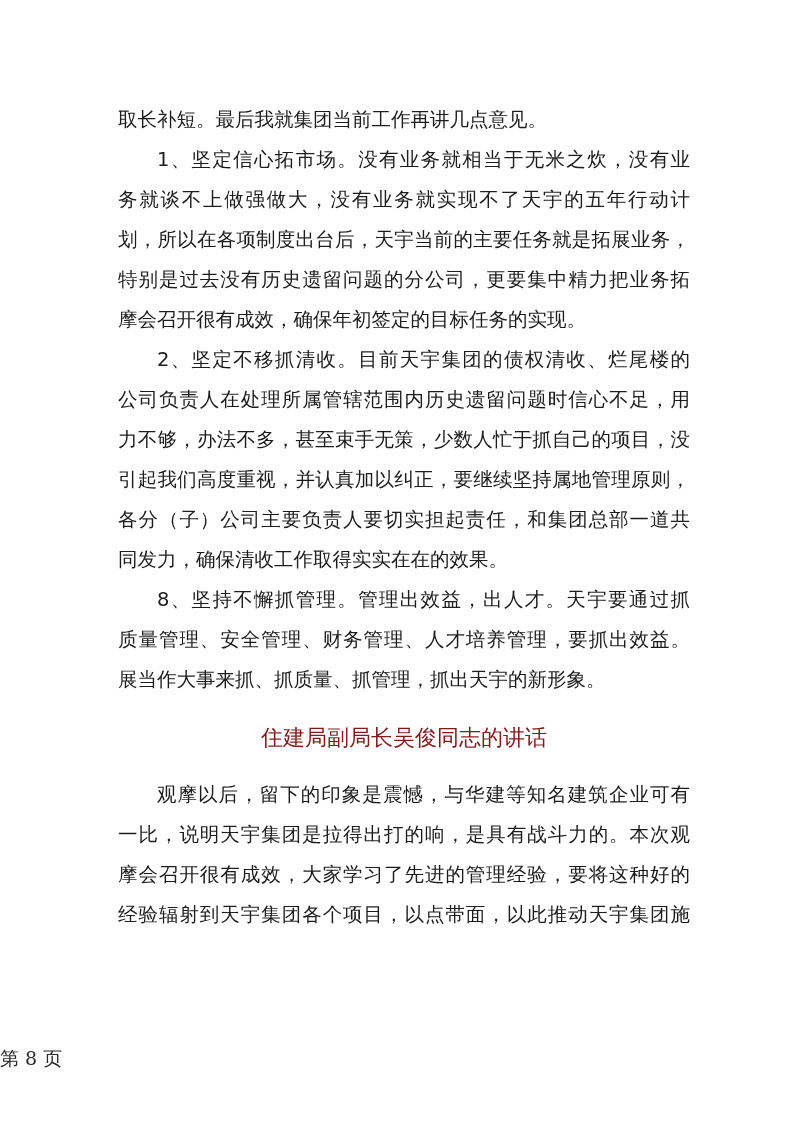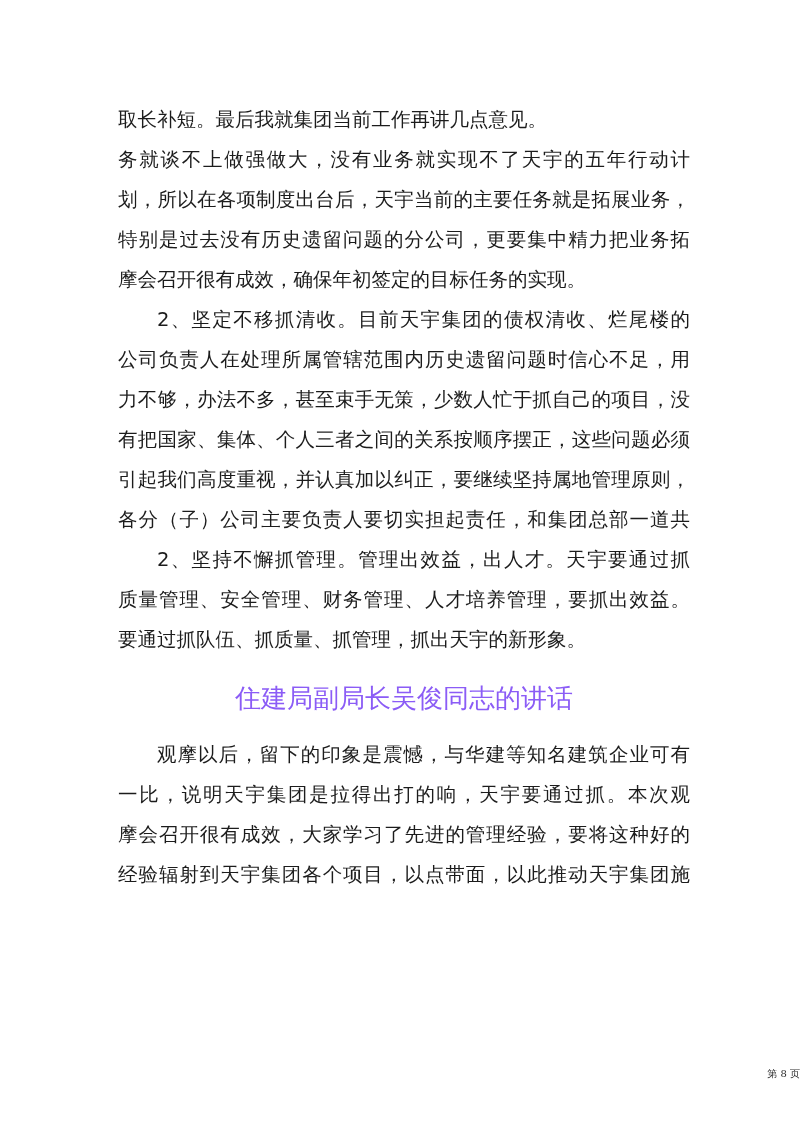--- a/index.html
+++ b/index.html
@@ -48,68 +48,68 @@
   .line.indent {
     text-indent: 2em;
   }
   .heading {
     display: block;
     height: 40px;
     line-height: 40px;
     margin-top: 18px;
     margin-bottom: 17px;
     text-align: center;
-    font-size: 26px;
-    color: #8b5cf6;
+    font-size: 22px;
+    color: #7f1d1d;
   }
   .footer {
     position: absolute;
     left: 0;
     top: 1047px;
     width: 800px;
     height: 22px;
     line-height: 22px;
-    text-align: right;
+    text-align: left;
     font-family: "DejaVu Serif", serif;
-    font-size: 10px;
+    font-size: 19px;
     color: #2a2a2a;
-    margin-top: 16px;
   }
 </style>
 </head>
 <body style="background: rgb(255, 255, 255);">
 
 <div class="page">
   <div class="content" id="doc-content" style="color: rgb(28, 28, 28);">
       <div>
         <div class="line">取长补短。最后我就集团当前工作再讲几点意见。</div>
       </div>
       <div>
+        <div class="line justify indent">1、坚定信心拓市场。没有业务就相当于无米之炊，没有业</div>
         <div class="line justify">务就谈不上做强做大，没有业务就实现不了天宇的五年行动计</div>
         <div class="line justify">划，所以在各项制度出台后，天宇当前的主要任务就是拓展业务，</div>
         <div class="line justify">特别是过去没有历史遗留问题的分公司，更要集中精力把业务拓</div>
         <div class="line">摩会召开很有成效，确保年初签定的目标任务的实现。</div>
       </div>
       <div>
         <div class="line justify indent">2、坚定不移抓清收。目前天宇集团的债权清收、烂尾楼的</div>
         <div class="line justify">公司负责人在处理所属管辖范围内历史遗留问题时信心不足，用</div>
         <div class="line justify">力不够，办法不多，甚至束手无策，少数人忙于抓自己的项目，没</div>
-        <div class="line justify">有把国家、集体、个人三者之间的关系按顺序摆正，这些问题必须</div>
         <div class="line justify">引起我们高度重视，并认真加以纠正，要继续坚持属地管理原则，</div>
         <div class="line justify">各分（子）公司主要负责人要切实担起责任，和集团总部一道共</div>
+        <div class="line">同发力，确保清收工作取得实实在在的效果。</div>
       </div>
       <div>
-        <div class="line justify indent">2、坚持不懈抓管理。管理出效益，出人才。天宇要通过抓</div>
+        <div class="line justify indent">8、坚持不懈抓管理。管理出效益，出人才。天宇要通过抓</div>
         <div class="line justify">质量管理、安全管理、财务管理、人才培养管理，要抓出效益。</div>
-        <div class="line">要通过抓队伍、抓质量、抓管理，抓出天宇的新形象。</div>
+        <div class="line">展当作大事来抓、抓质量、抓管理，抓出天宇的新形象。</div>
       </div>
       <div class="heading">住建局副局长吴俊同志的讲话</div>
       <div>
         <div class="line justify indent">观摩以后，留下的印象是震憾，与华建等知名建筑企业可有</div>
-        <div class="line justify">一比，说明天宇集团是拉得出打的响，天宇要通过抓。本次观</div>
+        <div class="line justify">一比，说明天宇集团是拉得出打的响，是具有战斗力的。本次观</div>
         <div class="line justify">摩会召开很有成效，大家学习了先进的管理经验，要将这种好的</div>
         <div class="line justify">经验辐射到天宇集团各个项目，以点带面，以此推动天宇集团施</div>
       </div>
     </div>
   <div class="footer">
     <span>第 8 页</span>
   </div>
 </div>
 
 </body></html>

